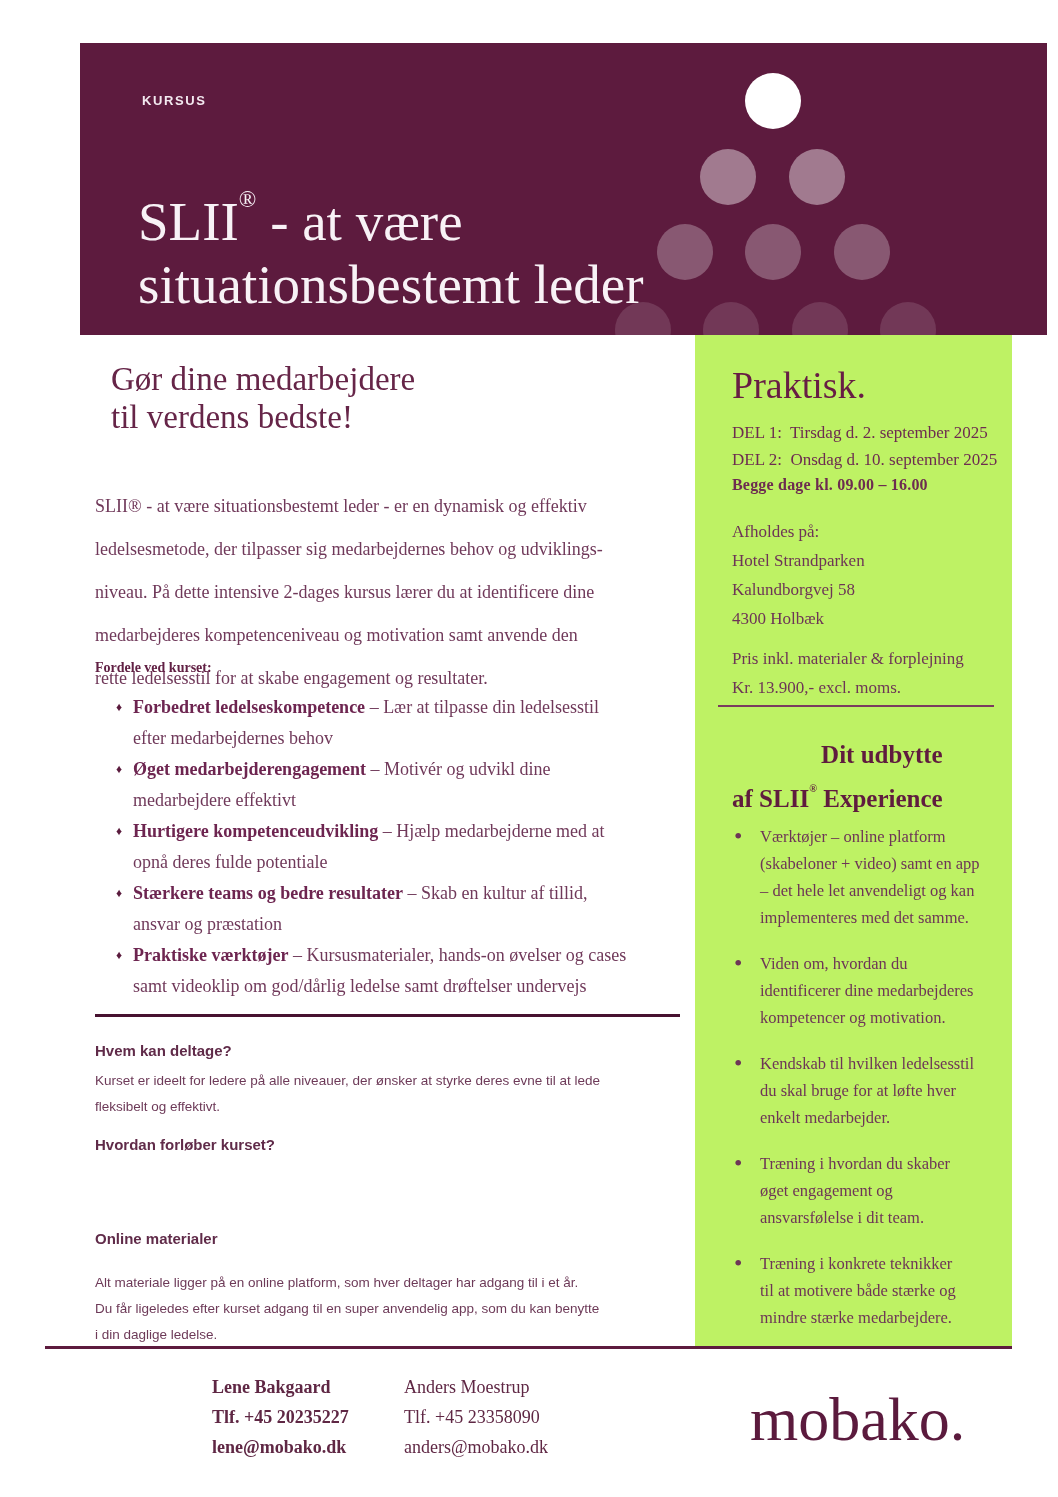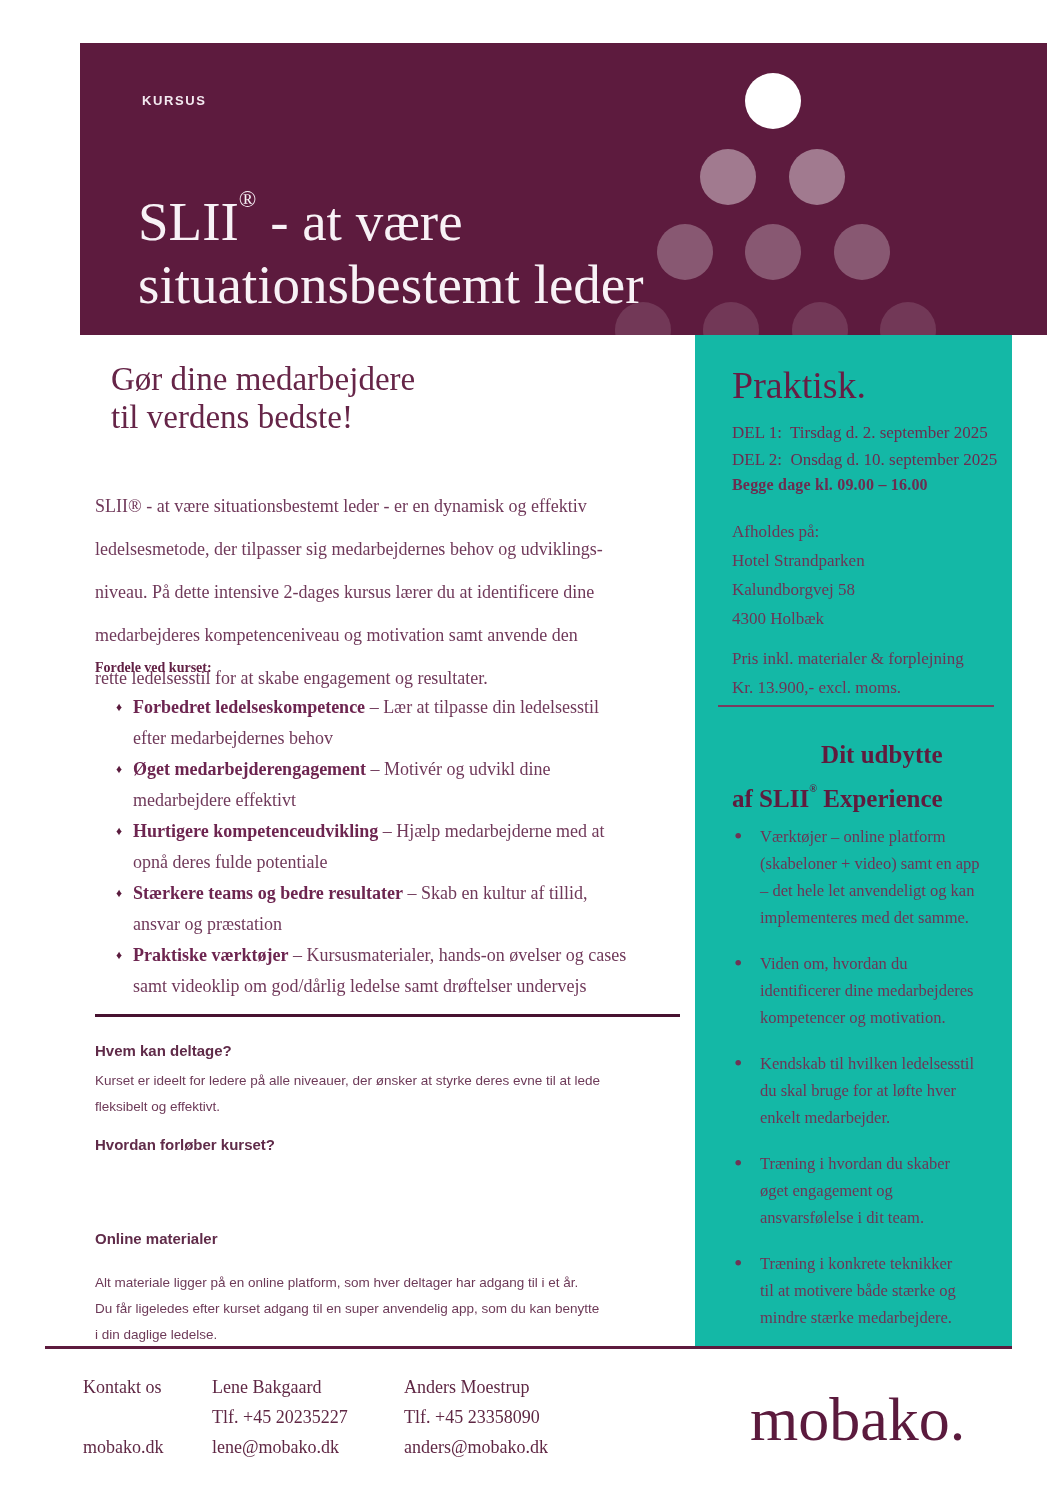--- a/index.html
+++ b/index.html
@@ -34,39 +34,39 @@
   .benefits .diamond{position:absolute;left:21px;top:0;font-size:12px;color:#5a1b3d;}
   .benefits b{color:#6d2550;}
   .main-hr{position:absolute;left:95px;top:1014px;width:585px;height:3px;background:#471230;}
 
   .sans-sec{position:absolute;left:95px;width:600px;font-family:"Liberation Sans",sans-serif;
             color:#6d3a58;}
   .sans-title{font-size:15px;font-weight:700;color:#602b49;}
   .sans-body{font-size:13.5px;line-height:26px;}
 
   
-  .sidebar{position:absolute;left:695px;top:335px;width:317px;height:1013px;background:#14b8a6;}
+  .sidebar{position:absolute;left:695px;top:335px;width:317px;height:1013px;background:#bef264;}
   .sb{position:absolute;left:37px;color:#6d3556;}
   .sb-title{top:28px;font-size:38px;line-height:44px;color:#671d44;}
   .sb-del{top:84px;font-size:17px;line-height:27px;color:#6d2c50;}
   .sb-hours{top:141px;font-size:16px;font-weight:700;color:#6d2c50;letter-spacing:0.2px;}
   .sb-venue{top:182px;font-size:17px;line-height:29px;}
   .sb-price{top:309px;font-size:17px;line-height:29px;}
   .sb-divider{position:absolute;left:23px;top:370px;width:276px;height:2px;background:#7a3b5f;}
   .sb-benefit-title{top:400px;font-size:25px;line-height:40px;font-weight:700;color:#5f1c3e;text-align:right;}
   .sb-bullets{top:488px;width:252px;list-style:none;margin:0;padding:0;
               font-size:16.5px;line-height:27px;}
   .sb-bullets li{position:relative;padding-left:28px;margin-bottom:19px;}
   .sb-bullets .bdot{position:absolute;left:2px;top:0;font-size:24px;line-height:27px;color:#6d3556;}
 
   
   .footer-rule{position:absolute;left:45px;top:1346px;width:967px;height:3px;background:#5d1b3e;}
   .fcol{position:absolute;top:1372px;font-size:18px;line-height:30px;color:#5f2744;}
   .fcol.c1{left:83px;}
-  .fcol.c2{left:212px;}
+  .fcol.c2{left:212px;font-weight:bold;}
   .fcol.c3{left:404px;}
   .fline{height:30px;}
   .logo{position:absolute;left:750px;top:1384px;font-size:62px;color:#5b1a3d;}
 </style>
 </head>
 <body>
 
 <div class="page">
 
   <div class="header">
@@ -153,25 +153,20 @@
       <li><span class="bdot">•</span><span class="ws">Træning i hvordan du skaber
 øget engagement og
 ansvarsfølelse i dit team.</span></li>
       <li><span class="bdot">•</span><span class="ws">Træning i konkrete teknikker
 til at motivere både stærke og
 mindre stærke medarbejdere.</span></li>
     </ul>
   </div>
 
   <div class="footer-rule"></div>
-  <div class="fcol c1">
-    <div class="fline">Kontakt os</div>
-    <div class="fline"></div>
-    <div class="fline">mobako.dk</div>
-  </div>
   <div class="fcol c2">
     <div class="fline">Lene Bakgaard</div>
     <div class="fline">Tlf. +45 20235227</div>
     <div class="fline">lene@mobako.dk</div>
   </div>
   <div class="fcol c3">
     <div class="fline">Anders Moestrup</div>
     <div class="fline">Tlf. +45 23358090</div>
     <div class="fline">anders@mobako.dk</div>
   </div>

